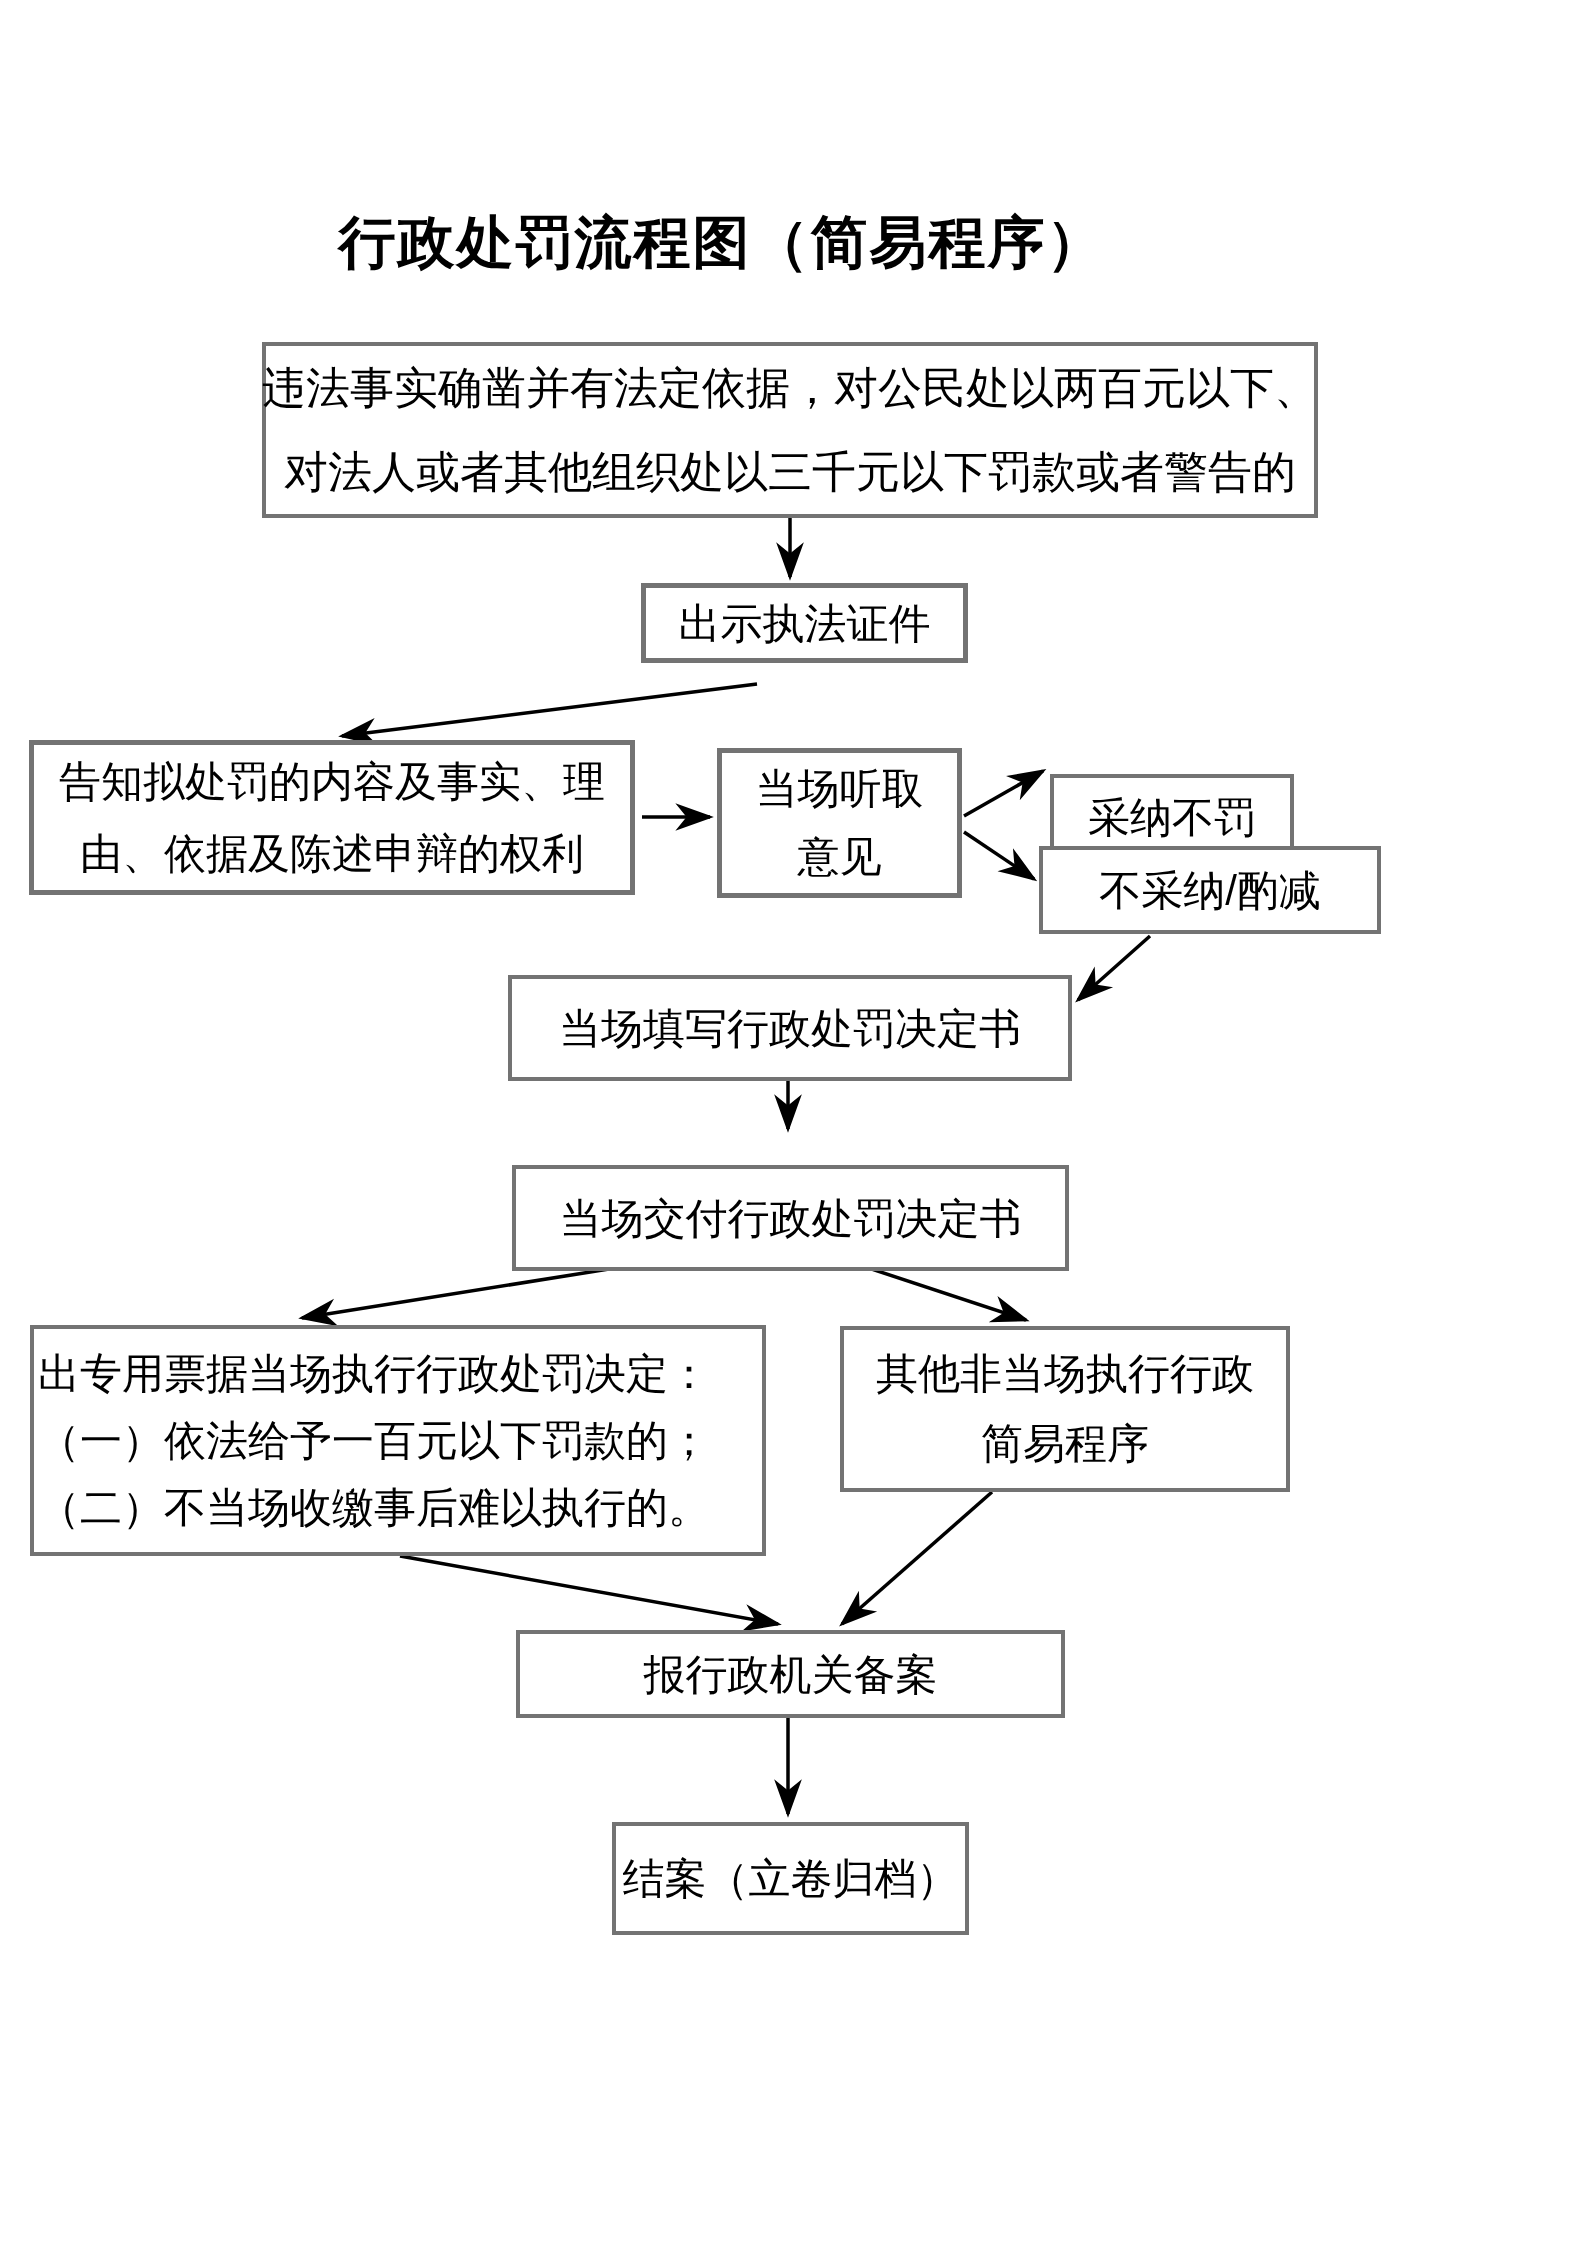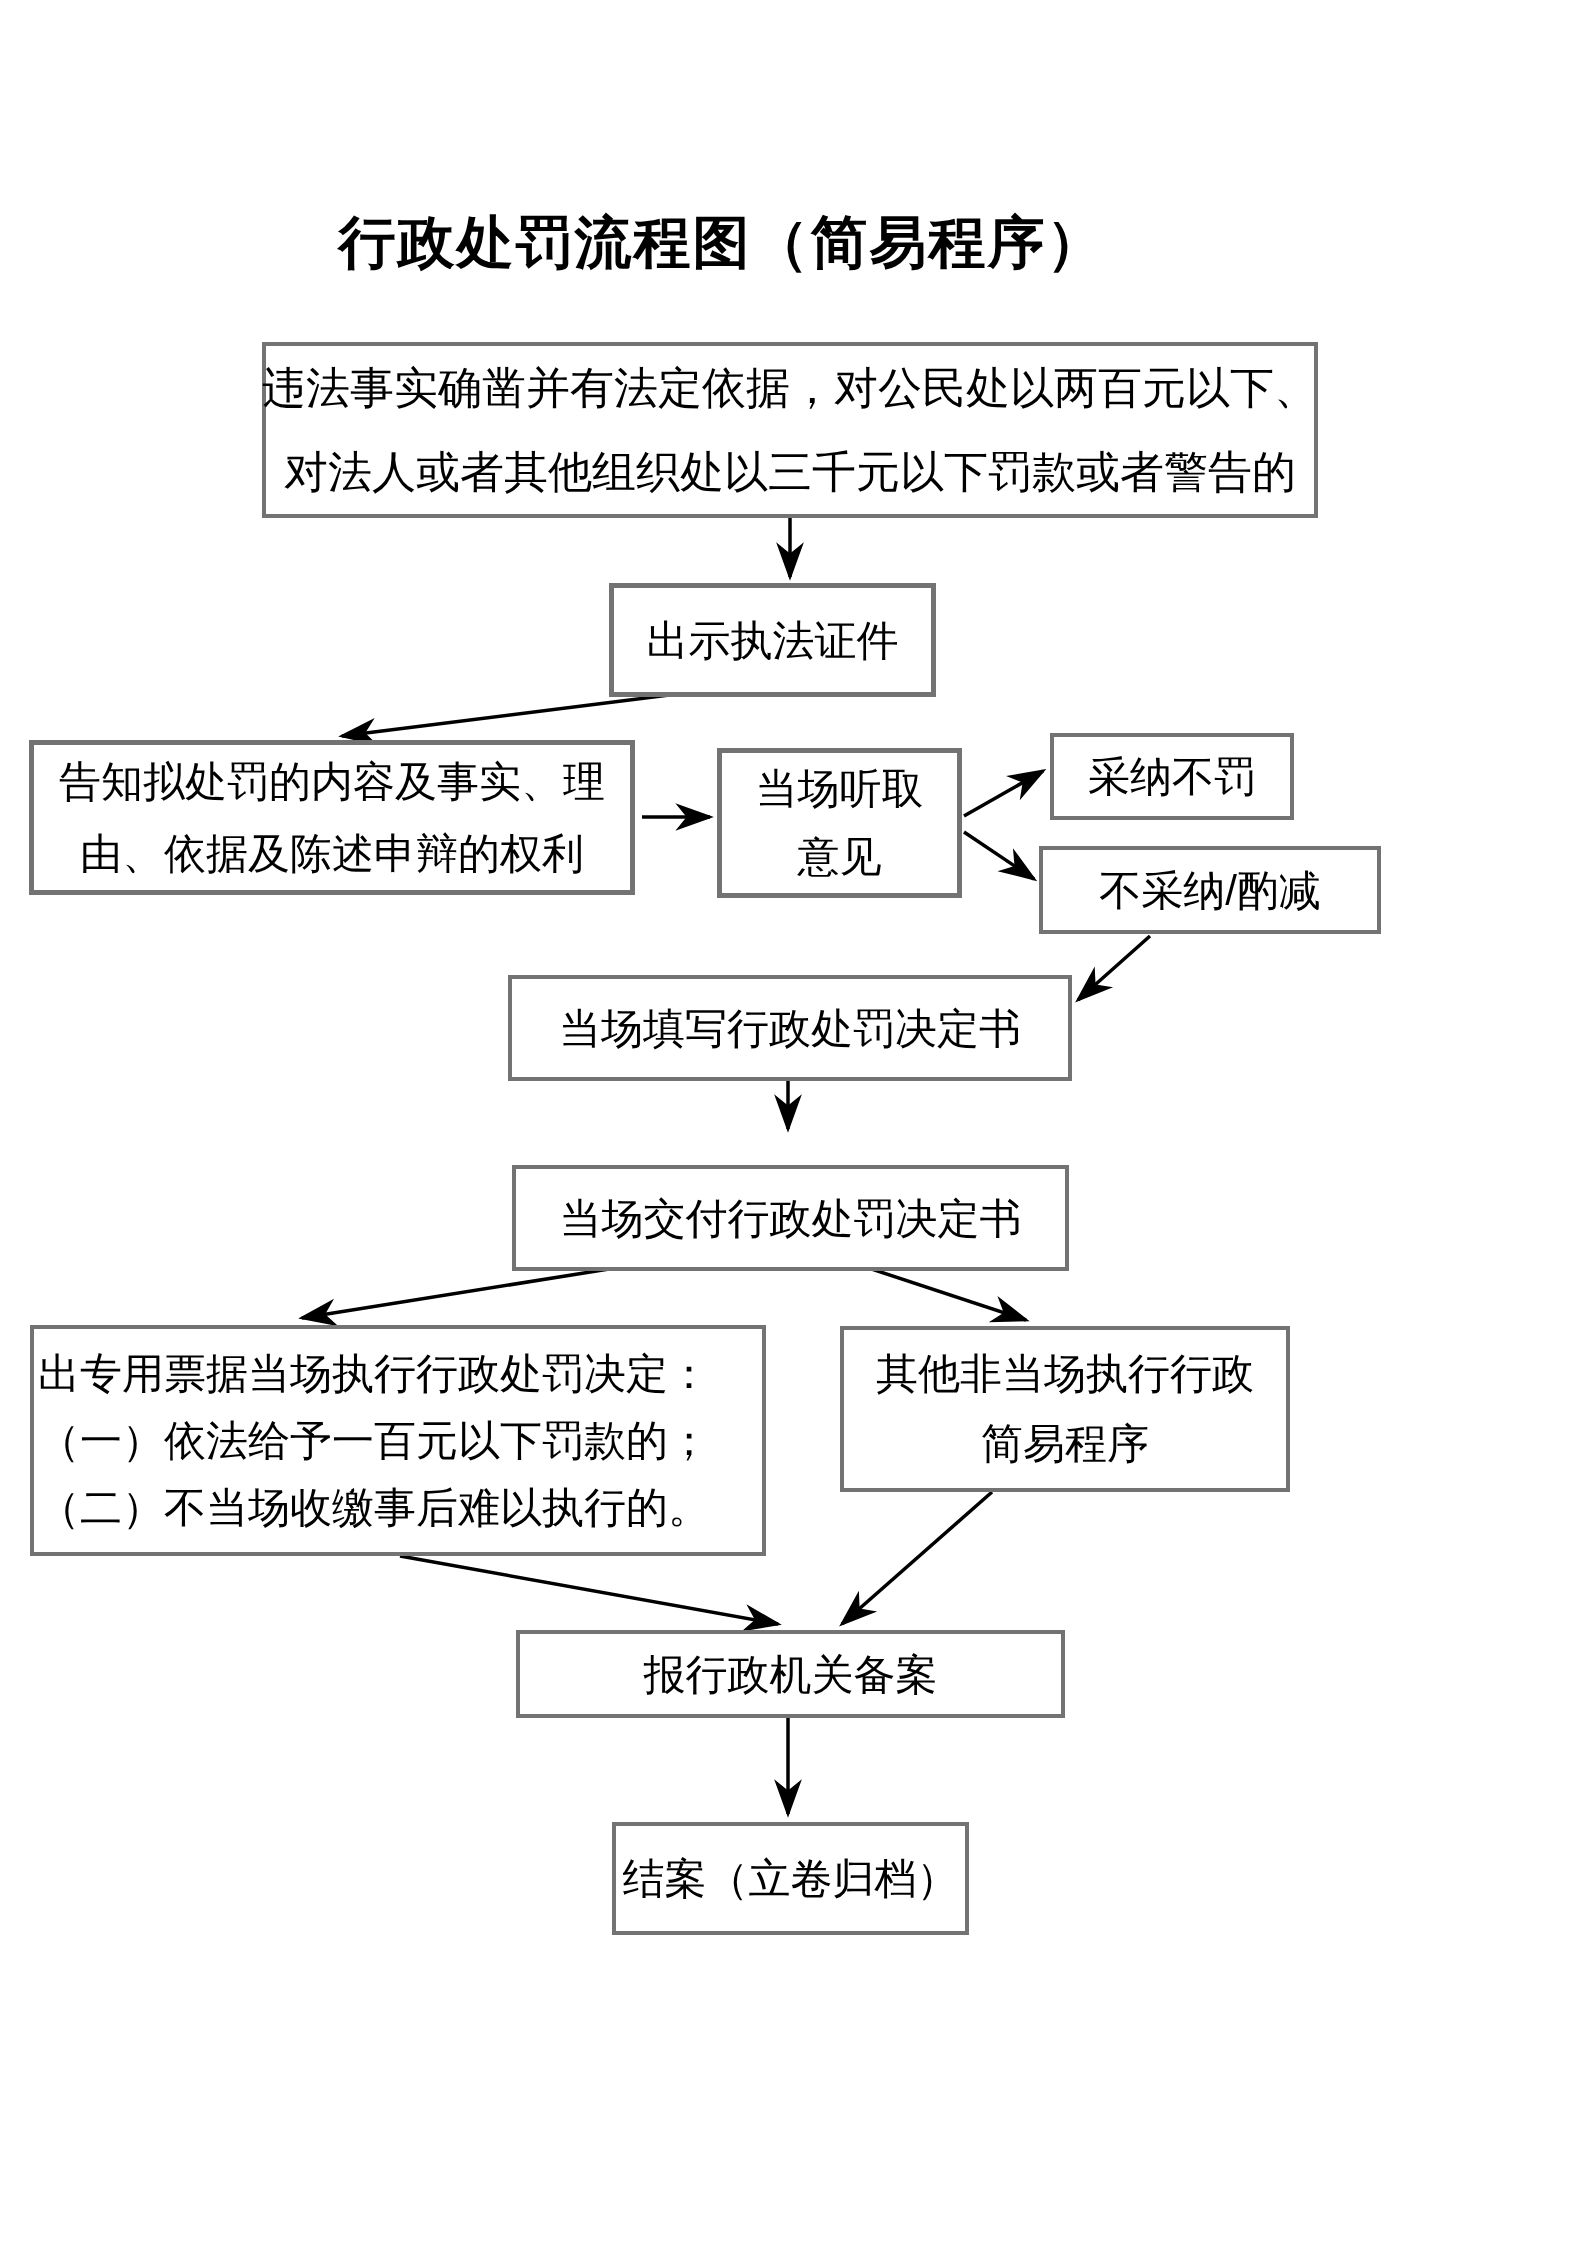--- a/index.html
+++ b/index.html
@@ -38,26 +38,26 @@
     font-size: 42px;
     line-height: 1.5;
     white-space: nowrap;
   }
   .node.thick { border-width: 5px; }
   .node span { display: block; }
 
   
   .n-condition { left: 262px; top: 342px;  width: 1056px; height: 176px; font-size: 44px; }
   .n-condition span { line-height: 84px; }
-  .n-show      { left: 609px; top: 583px;  width: 327px;  height: 114px;  }
+  .n-show      { left: 641px; top: 583px;  width: 327px;  height: 80px;  }
   .n-inform    { left: 29px;  top: 740px;  width: 606px;  height: 155px; }
   .n-inform span { line-height: 72px; }
   .n-listen    { left: 717px; top: 748px;  width: 245px;  height: 150px; }
   .n-listen span { line-height: 68px; }
-  .n-adopt     { left: 1050px; top: 733px; width: 244px;  height: 87px;  }
+  .n-adopt     { left: 1050px; top: 774px; width: 244px;  height: 87px;  }
   .n-notadopt  { left: 1039px; top: 846px; width: 342px;  height: 88px;  }
   .n-fill      { left: 508px; top: 975px;  width: 564px;  height: 106px; }
   .n-deliver   { left: 512px; top: 1137px; width: 557px;  height: 106px; margin-top: 28px; }
   .n-special   { left: 30px;  top: 1325px; width: 736px;  height: 231px;
                  align-items: flex-start; text-align: left; padding-left: 4px; }
   .n-special span { line-height: 67px; }
   .n-other     { left: 840px; top: 1326px; width: 450px;  height: 166px; }
   .n-other span { line-height: 70px; }
   .n-report    { left: 516px; top: 1630px; width: 549px;  height: 88px;  }
   .n-close     { left: 612px; top: 1822px; width: 357px;  height: 113px; }

